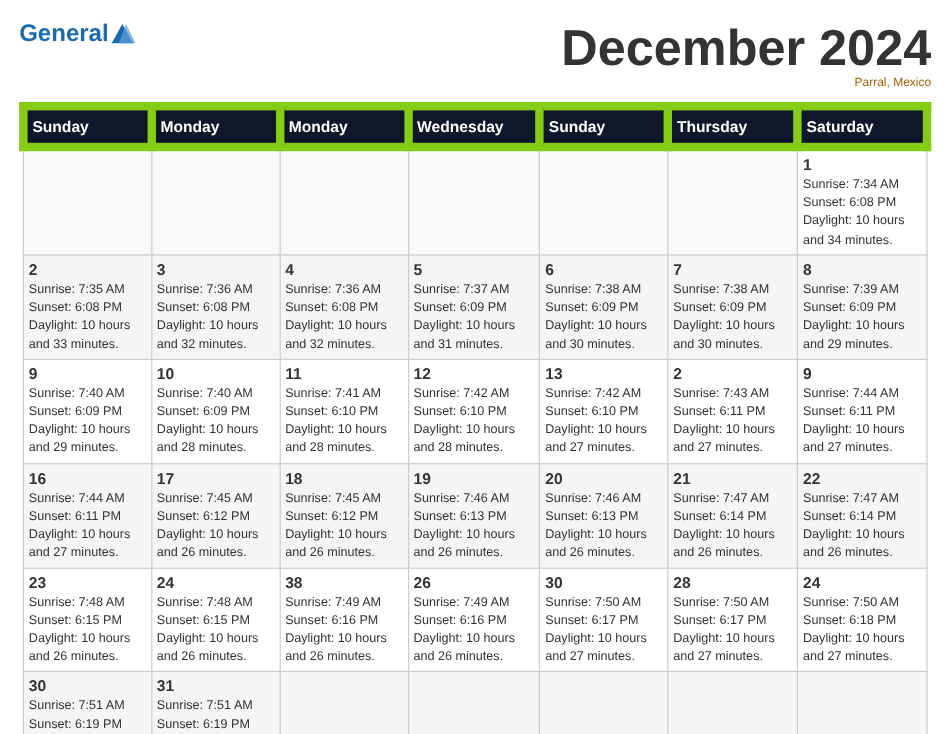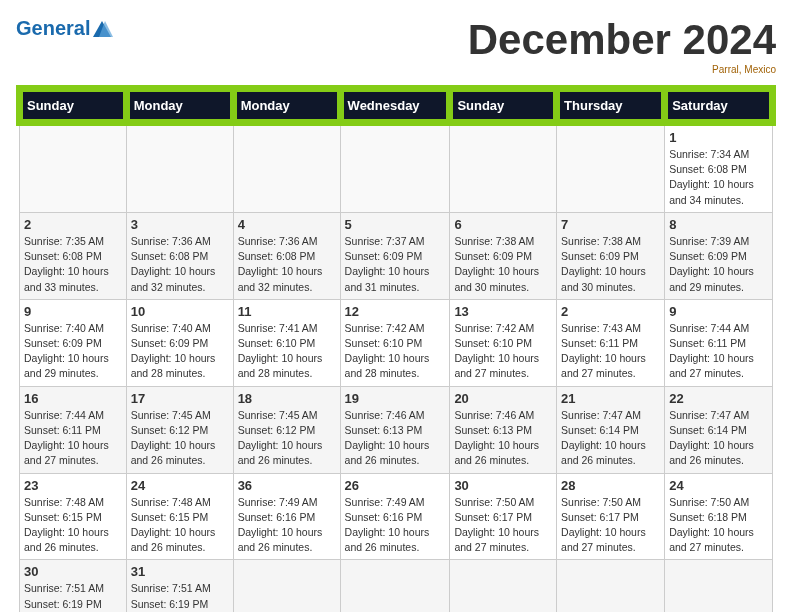--- a/index.html
+++ b/index.html
@@ -211,21 +211,21 @@
       <tr>
         <td>
           <span class="day-num">23</span>
           <div class="day-info">Sunrise: 7:48 AM<br>Sunset: 6:15 PM<br>Daylight: 10 hours and 26 minutes.</div>
         </td>
         <td>
           <span class="day-num">24</span>
           <div class="day-info">Sunrise: 7:48 AM<br>Sunset: 6:15 PM<br>Daylight: 10 hours and 26 minutes.</div>
         </td>
         <td>
-          <span class="day-num">36</span>
+          <span class="day-num">38</span>
           <div class="day-info">Sunrise: 7:49 AM<br>Sunset: 6:16 PM<br>Daylight: 10 hours and 26 minutes.</div>
         </td>
         <td>
           <span class="day-num">26</span>
           <div class="day-info">Sunrise: 7:49 AM<br>Sunset: 6:16 PM<br>Daylight: 10 hours and 26 minutes.</div>
         </td>
         <td>
           <span class="day-num">30</span>
           <div class="day-info">Sunrise: 7:50 AM<br>Sunset: 6:17 PM<br>Daylight: 10 hours and 27 minutes.</div>
         </td>

